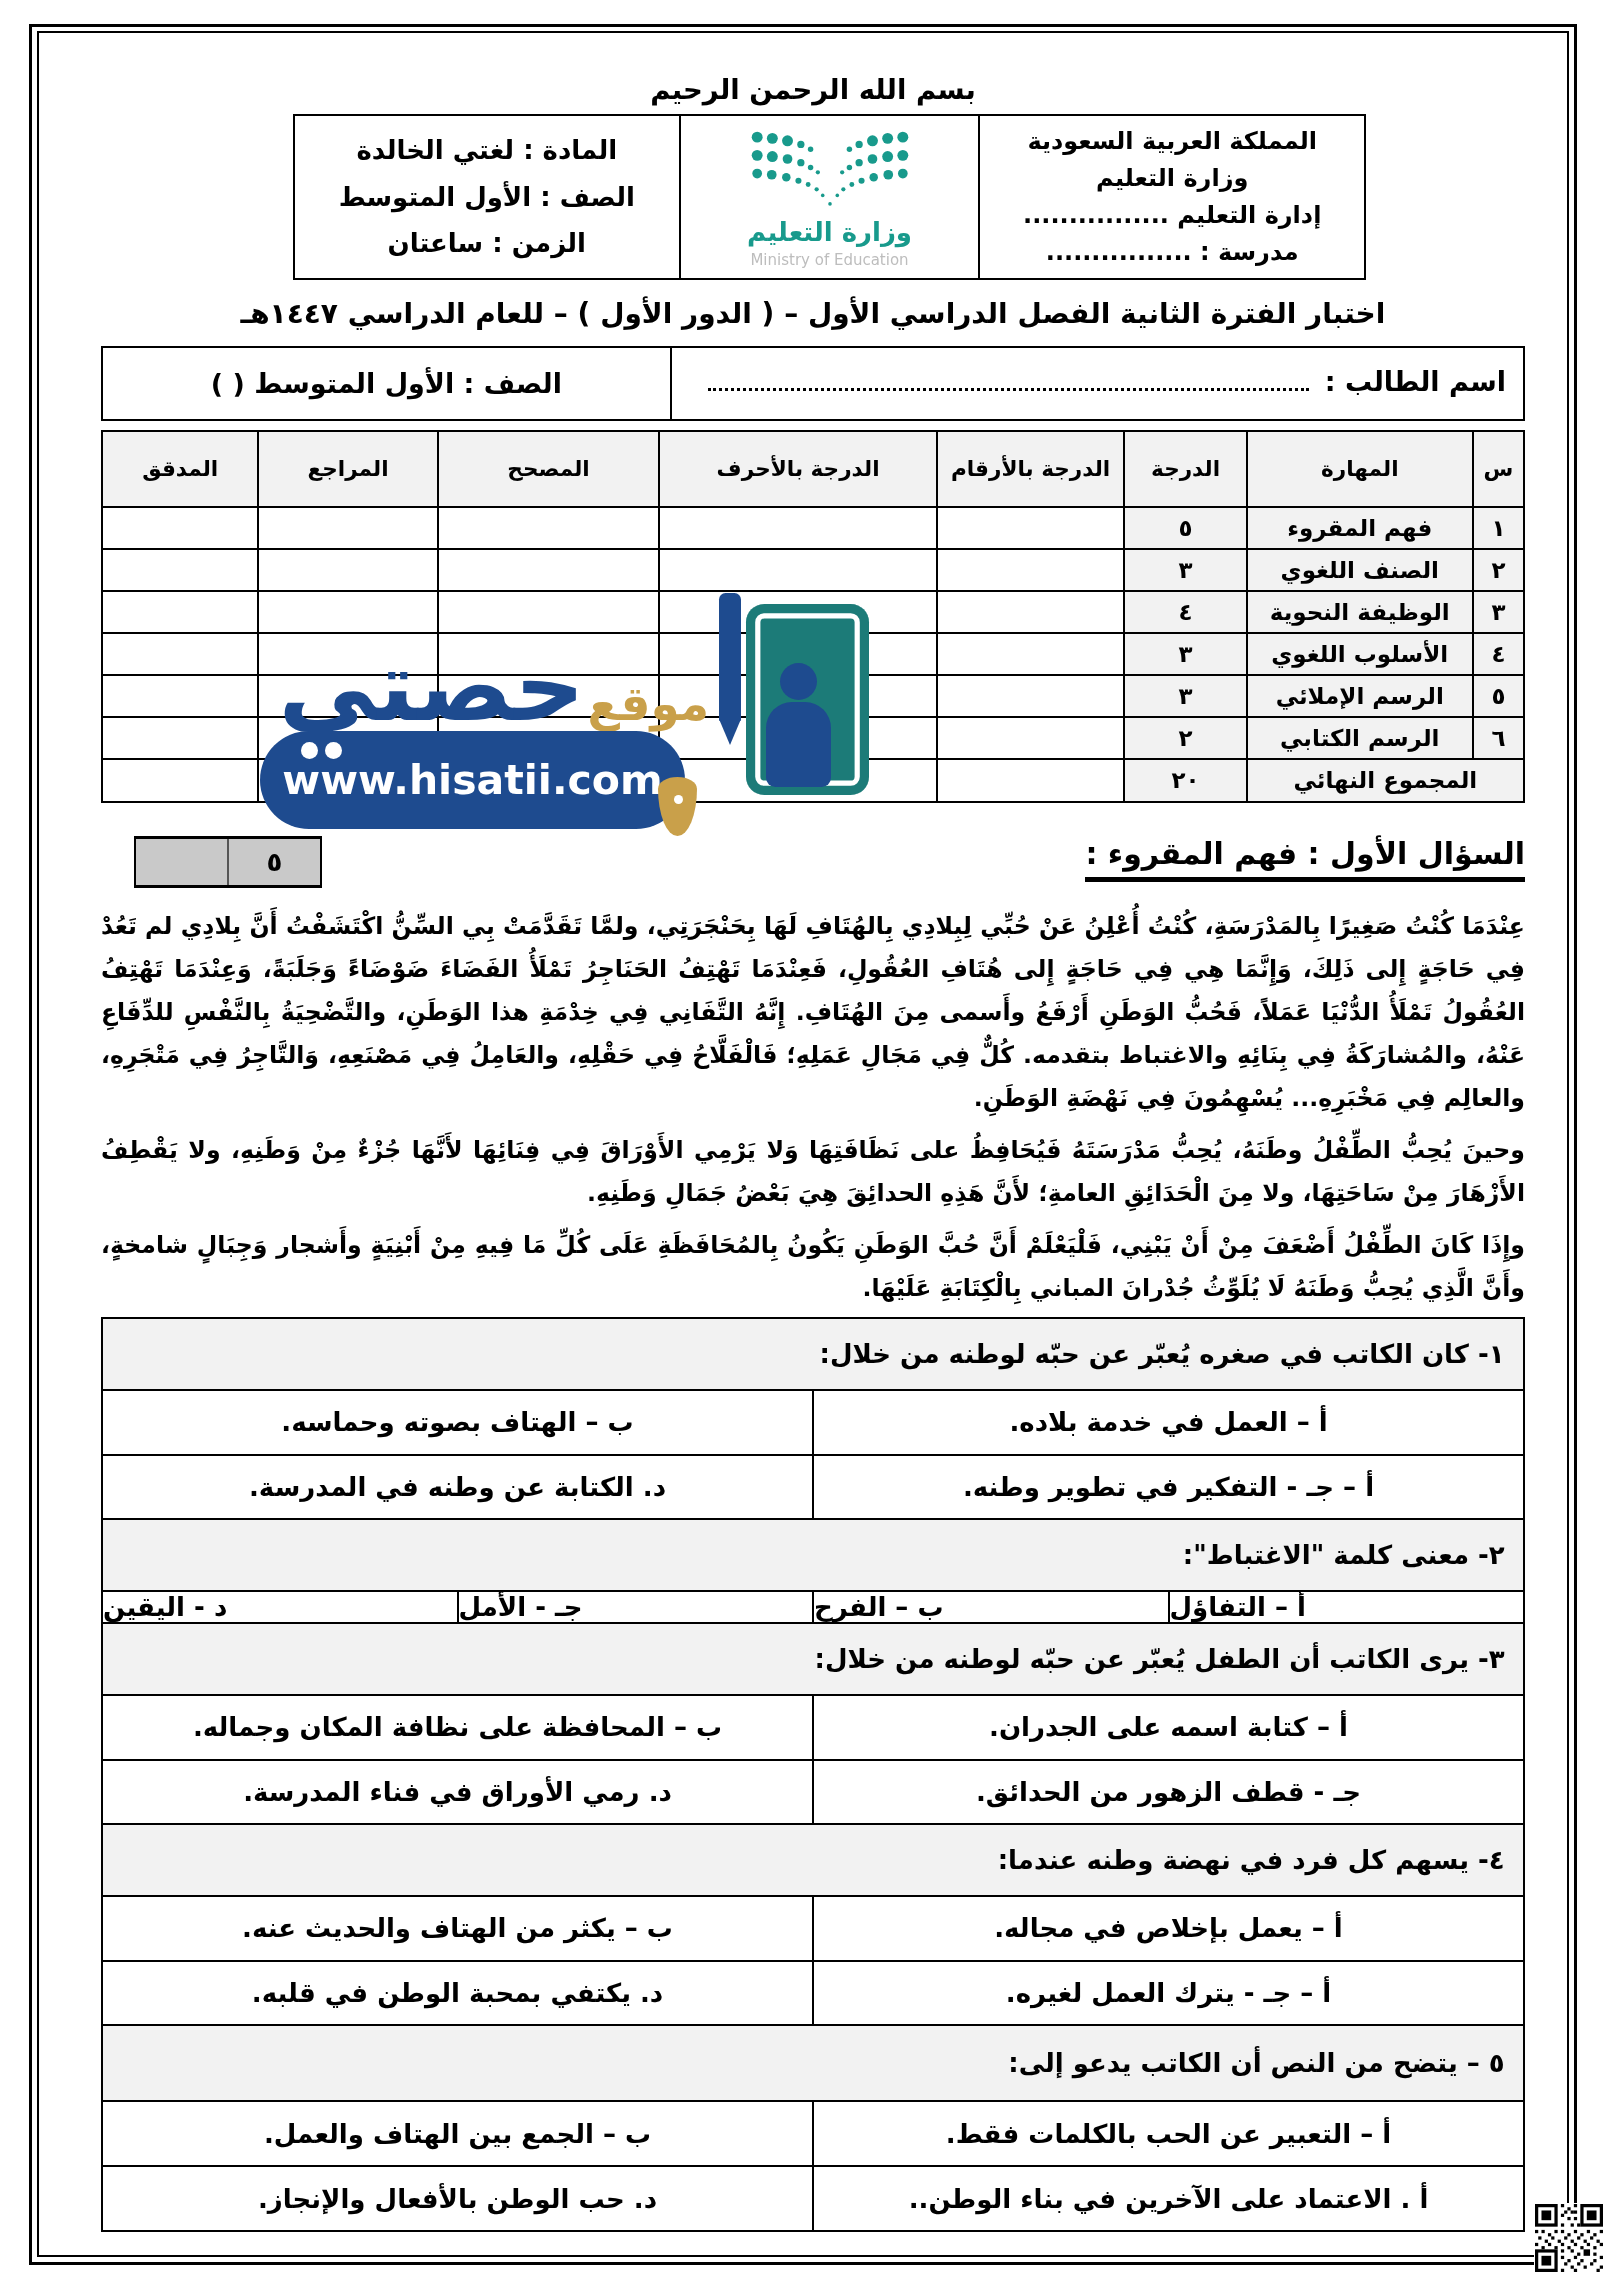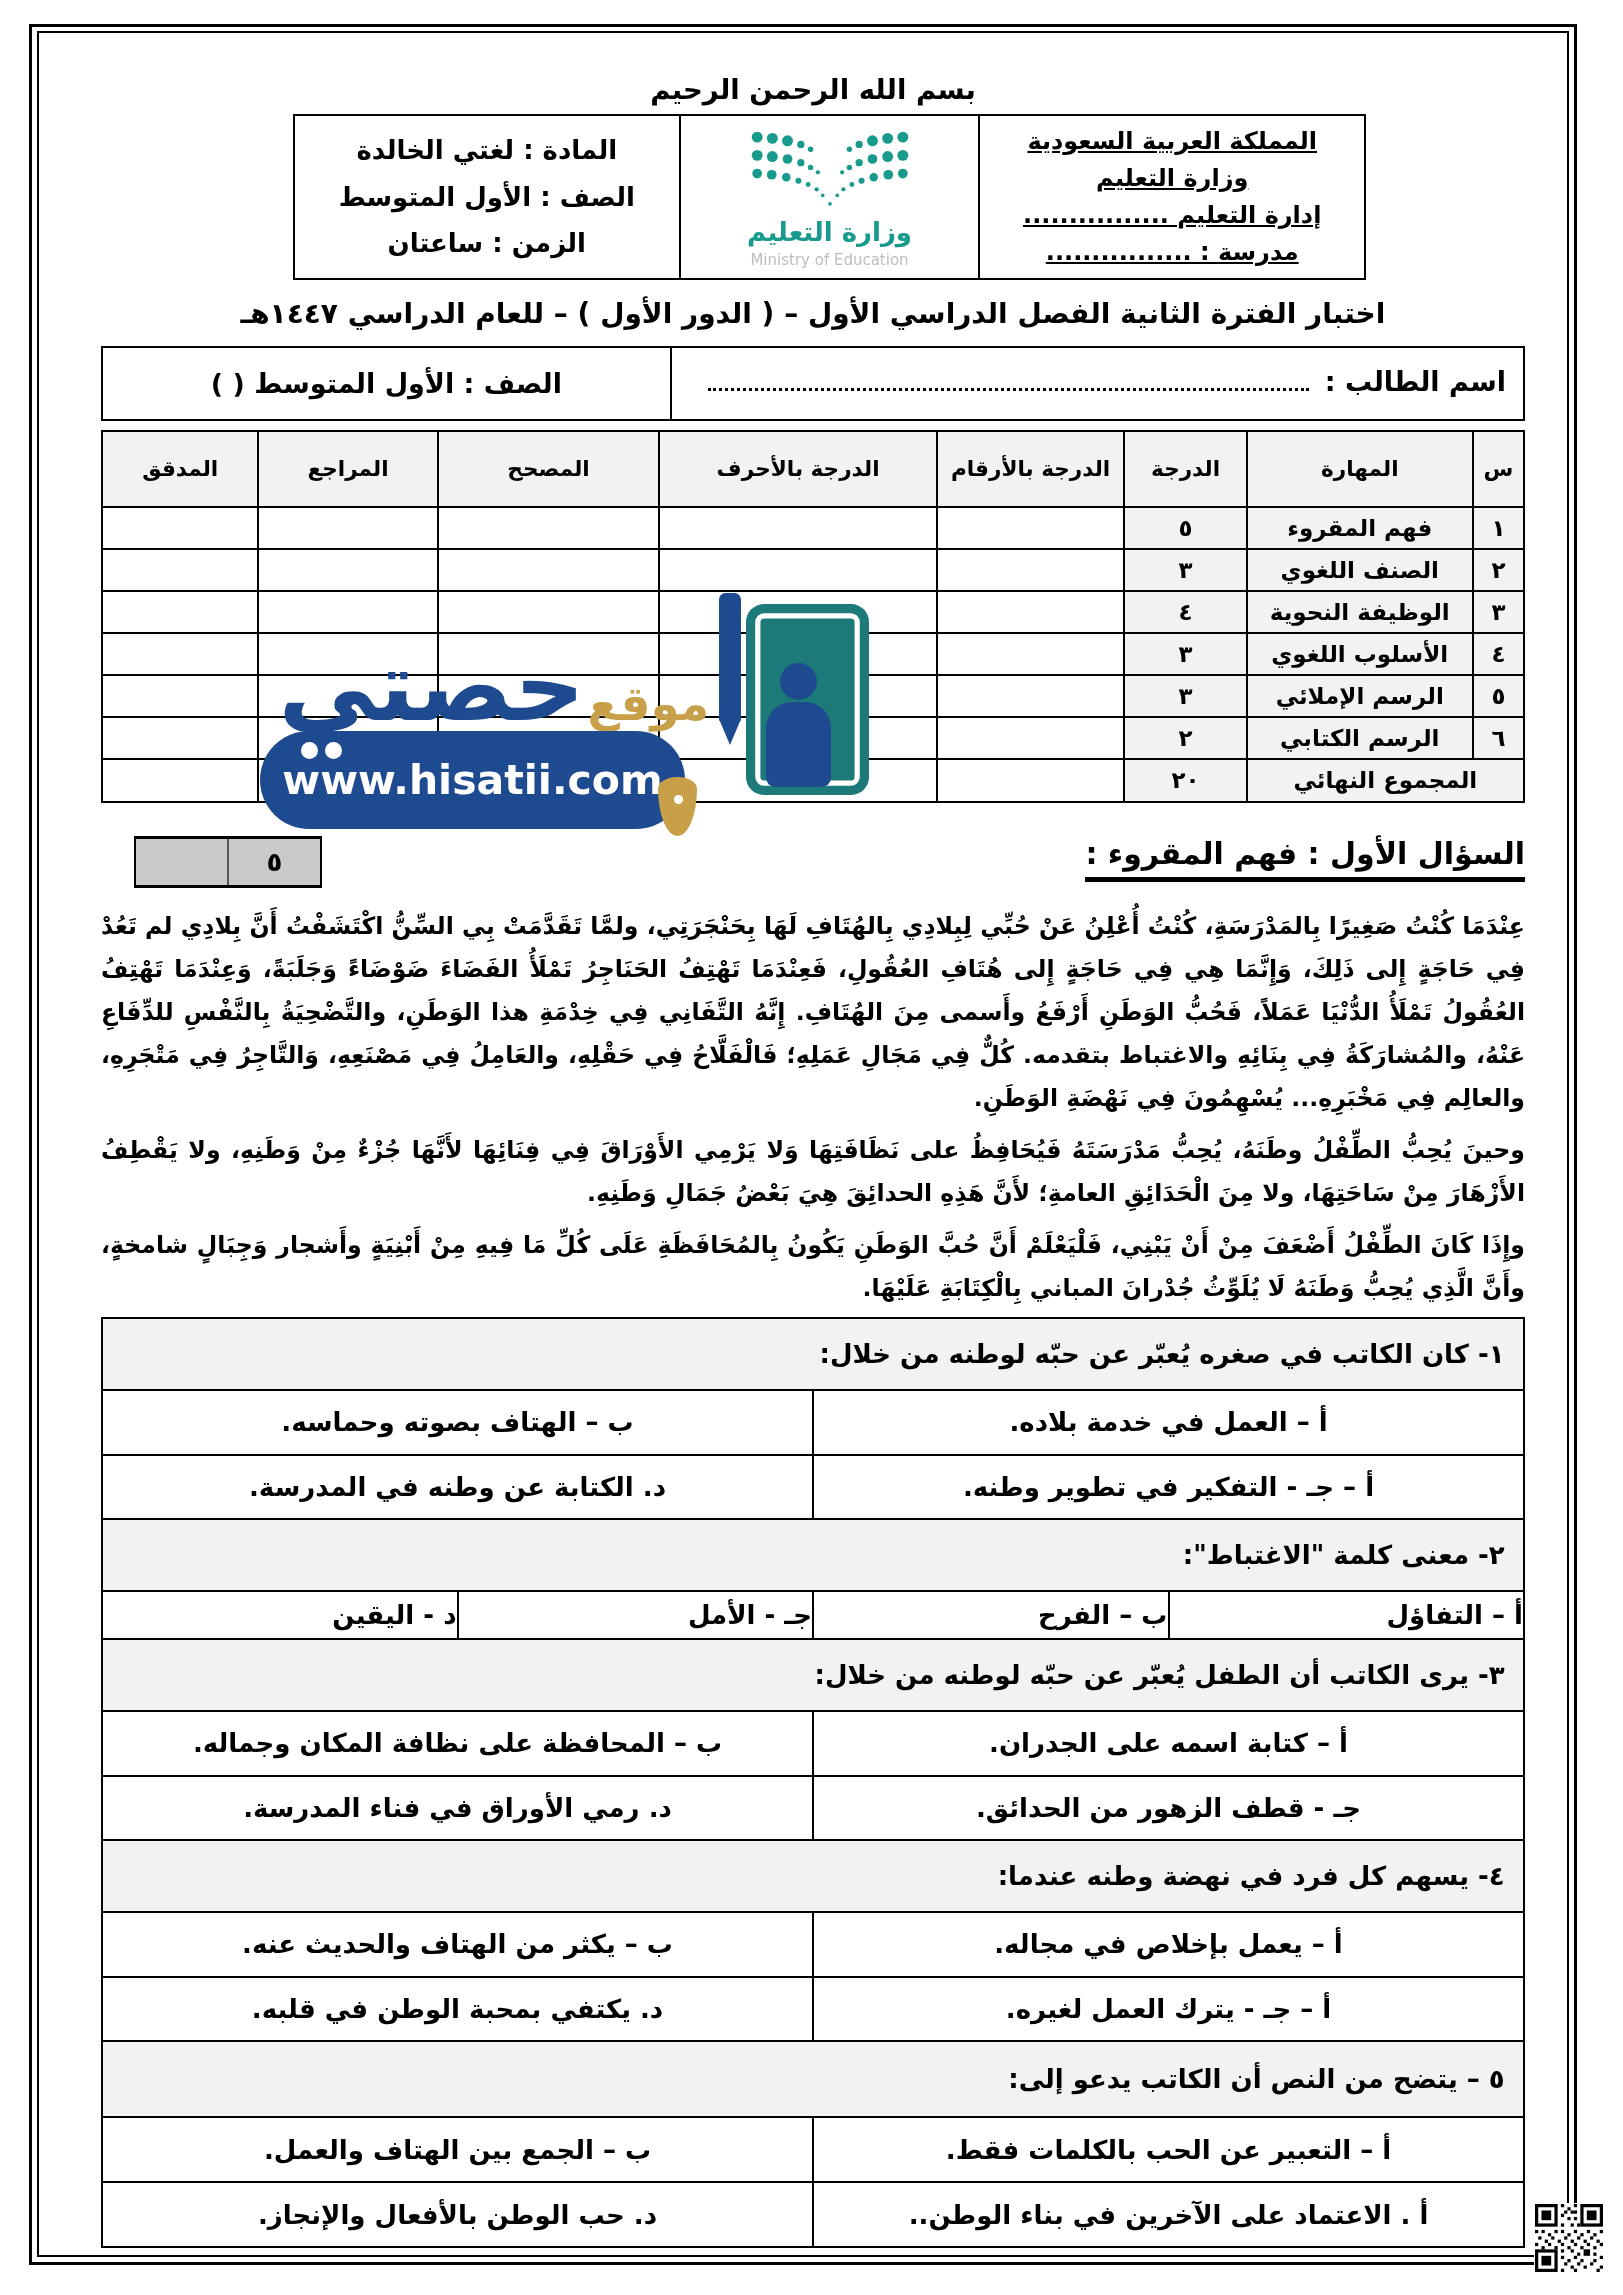--- a/index.html
+++ b/index.html
@@ -8,21 +8,21 @@
   .page { position:relative; width:1623px; height:2295px; background:#fff; margin:0 auto; overflow:hidden; direction:rtl; color:#000; }
   .frame-outer { position:absolute; left:29px; top:23.6px; right:46px; bottom:30px; border:3.3px solid #000; pointer-events:none; }
   .frame-inner { position:absolute; left:37px; top:31px; right:54px; bottom:38px; border:2px solid #000; pointer-events:none; }
   .content { position:absolute; left:101px; right:98px; top:73px; }
 
   
   .basmala { text-align:center; font-size:27.5px; margin-bottom:9.2px; }
   table { border-collapse:collapse; }
   .header-table { width:1073px; margin-right:159px; }
   .header-table td { border:2.6px solid #000; vertical-align:middle; padding:6.5px 3.9px; }
-  .cell-kingdom { width:36%; text-align:center; font-size:24px; line-height:1.55;text-decoration:underline; }
+  .cell-kingdom { width:36%; text-align:center; font-size:24px; line-height:1.55; }
   .cell-logo { width:28%; text-align:center; }
   .cell-info { width:36%; text-align:center; font-size:26px; line-height:1.8; }
   .moe-logo { display:inline-block; }
   .moe-ar { color:#189a8c; font-size:26px; letter-spacing:1.3px; margin-top:1.3px; }
   .moe-en { color:#bdbdbd; font-size:15px; font-weight:normal; margin-top:3.9px; font-family:"DejaVu Sans",sans-serif; direction:ltr; }
 
   .exam-title { text-align:center; font-size:28px; margin-top:17px; }
 
   
   .student-table { width:100%; margin-top:15.7px; }
@@ -69,21 +69,21 @@
   .passage { margin-top:10.5px; font-size:23.6px; line-height:1.82; text-align:justify; text-align-last:right; }
   .passage p { margin-bottom:9.2px; }
 
   
   .q-table { width:100%; margin-top:-2.6px; }
   .q-table:first-of-type { margin-top:17px; }
   .q-table td { border:2.6px solid #000; vertical-align:middle; font-size:26px; }
   .q-title { background:#f2f2f2; height:72px; padding:6.5px 18.3px; text-align:right; }
   .q-title.tall { height:76px; }
   .q-opt { width:50%; height:65px; text-align:center; background:#fff; }
-  .q-opt4 { width:25%; height:48px; text-align:right; background:#fff; }
+  .q-opt4 { width:25%; height:32px; text-align:left; background:#fff; }
 
   
   .qr { position:absolute; right:18.3px; bottom:21px; width:71px; height:71px; background:#fff; padding:1.3px; z-index:10; }
 </style>
 </head>
 <body>
 
 <div class="page">
   <div class="frame-outer"></div>
   <div class="frame-inner"></div>

